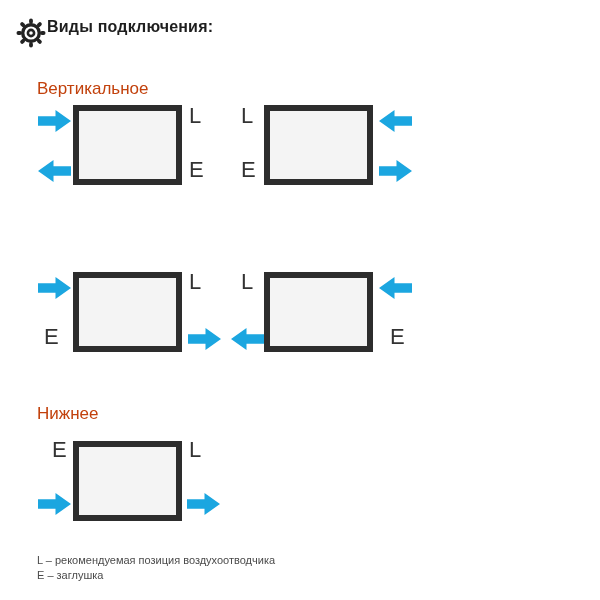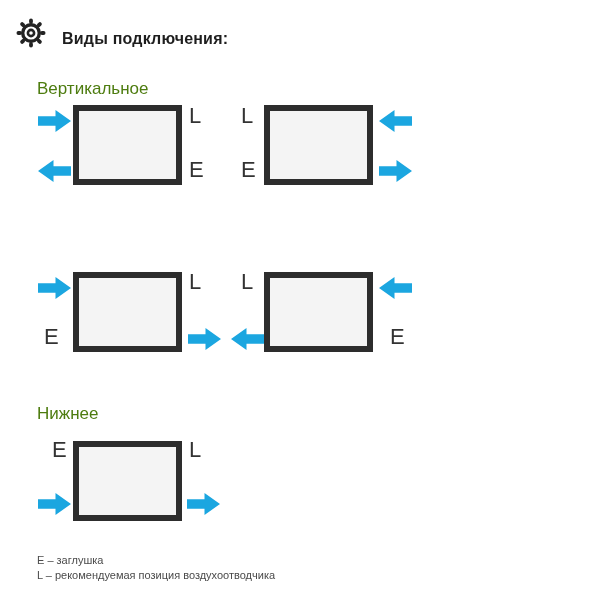--- a/index.html
+++ b/index.html
@@ -8,25 +8,25 @@
     --box-fill:#f4f4f4;
     --text-dark:#1e1e1e;
     --text-label:#333333;
   }
   html,body{margin:0;padding:0;background:#ffffff;}
   body{
     width:600px;height:600px;position:relative;overflow:hidden;
     font-family:"Liberation Sans","DejaVu Sans",sans-serif;
   }
   .canvas{position:absolute;inset:0;}
-  .hdr{position:absolute;left:16px;top:18px;display:flex;align-items:flex-end;gap:16px;}
+  .hdr{position:absolute;left:16px;top:18px;display:flex;align-items:flex-start;gap:1px;}
   .gear{width:30px;height:30px;flex:0 0 auto;}
   .hdr-title{font-size:16px;font-weight:bold;color:var(--text-dark);letter-spacing:.2px;}
   .section-label{
-    position:absolute;font-size:17px;line-height:20px;color:#4d7c0f;
+    position:absolute;font-size:17px;line-height:20px;color:#c2410c;
   }
   .rad-box{
     position:absolute;width:97px;height:68px;
     border:6px solid var(--box-border);background:var(--box-fill);
   }
   .corner-label{
     position:absolute;font-size:22px;line-height:22px;color:var(--text-label);
   }
   .arrow{position:absolute;width:33px;height:22px;fill:var(--accent);}
   .dir-left{transform:scaleX(-1);}
@@ -114,17 +114,17 @@
   <div class="corner-label" style="left:52px;top:439px">E</div>
   <div class="corner-label" style="left:189px;top:439px">L</div>
   <svg class="arrow" style="left:38px;top:493px" viewBox="0 0 33 22">
       <use href="#fat-arrow"></use>
     </svg>
   <svg class="arrow" style="left:187px;top:493px" viewBox="0 0 33 22">
       <use href="#fat-arrow"></use>
     </svg>
 
   <div class="legend">
+    <div>L – рекомендуемая позиция воздухоотводчика</div>
     <div>E – заглушка</div>
-    <div>L – рекомендуемая позиция воздухоотводчика</div>
   </div>
 
 </div>
 
 </body></html>

